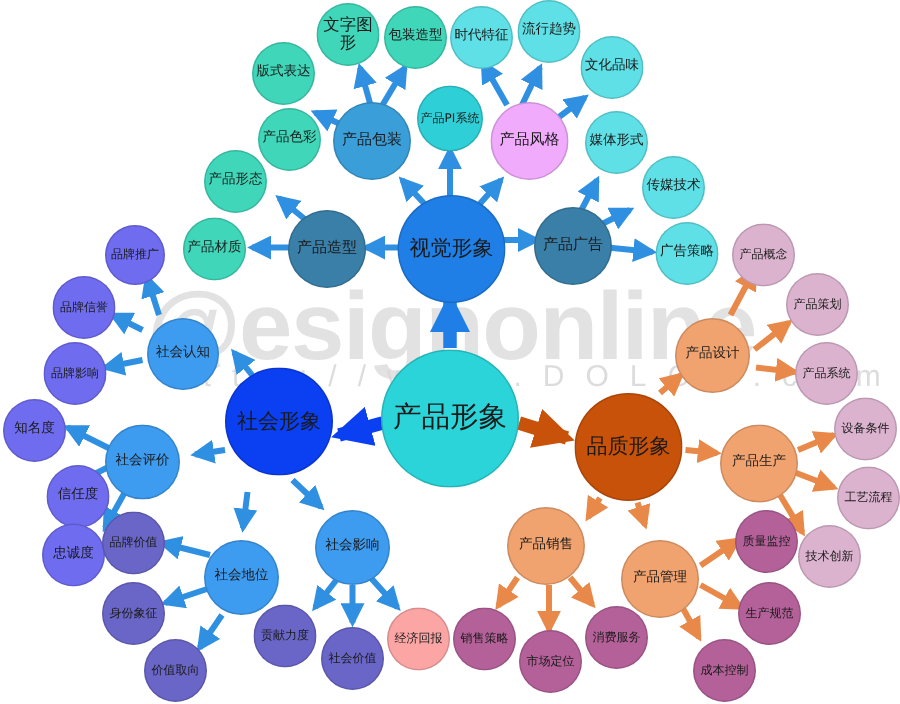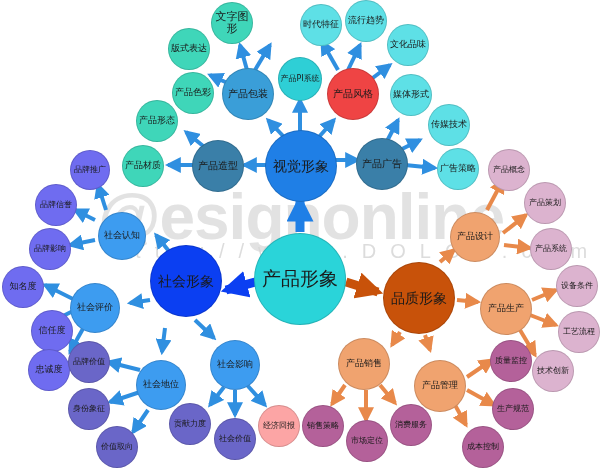--- a/index.html
+++ b/index.html
@@ -117,33 +117,36 @@
   <div class="node" style="left:383px;top:262px;width:72px;height:72px;background:#c8520a;font-size:14px;">
     <span>品质形象</span>
     </div>
 
   <div class="node" style="left:222px;top:68px;width:52px;height:52px;background:#3a9ed8;font-size:10px;">
     <span>产品包装</span>
     </div>
   <div class="node" style="left:278px;top:57px;width:44px;height:44px;background:#2ecfd6;font-size:8px;">
     <span>产品PI系统</span>
     </div>
-  <div class="node" style="left:327px;top:68px;width:52px;height:52px;background:#ef4444;font-size:10px;">
+  <div class="node" style="left:327px;top:68px;width:52px;height:52px;background:#f0abfc;font-size:10px;">
     <span>产品风格</span>
     </div>
   <div class="node" style="left:192px;top:140px;width:52px;height:52px;background:#3a7fa8;font-size:10px;">
     <span>产品造型</span>
     </div>
   <div class="node" style="left:356px;top:138px;width:52px;height:52px;background:#3a7fa8;font-size:10px;">
     <span>产品广告</span>
     </div>
 
   <div class="node" style="left:211px;top:2px;width:42px;height:42px;background:#3fd6b9;font-size:11px;">
     <span>文字图形</span>
     </div>
+  <div class="node" style="left:256px;top:4px;width:42px;height:42px;background:#3fd6b9;font-size:9px;">
+    <span>包装造型</span>
+    </div>
   <div class="node" style="left:168px;top:28px;width:42px;height:42px;background:#3fd6b9;font-size:9px;">
     <span>版式表达</span>
     </div>
   <div class="node" style="left:172px;top:72px;width:42px;height:42px;background:#3fd6b9;font-size:9px;">
     <span>产品色彩</span>
     </div>
   <div class="node" style="left:300px;top:4px;width:42px;height:42px;background:#5ee0e6;font-size:9px;">
     <span>时代特征</span>
     </div>
   <div class="node" style="left:345px;top:0px;width:42px;height:42px;background:#5ee0e6;font-size:9px;">

